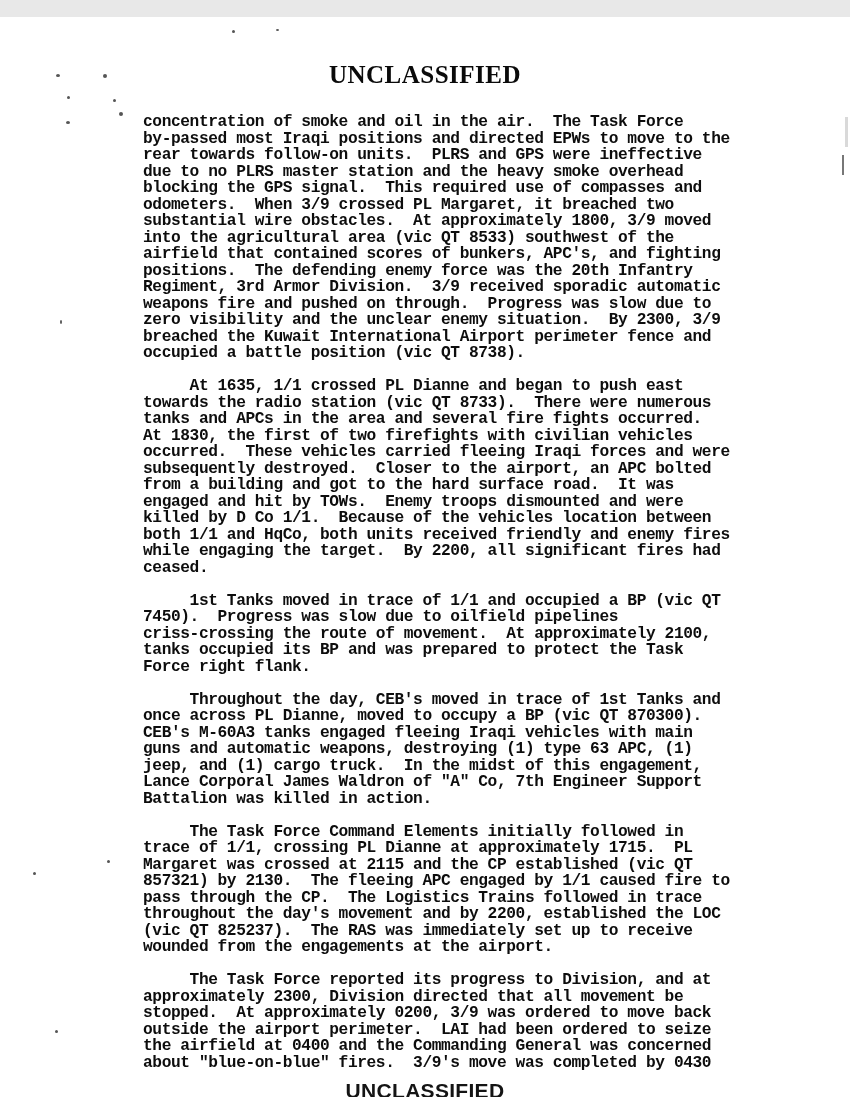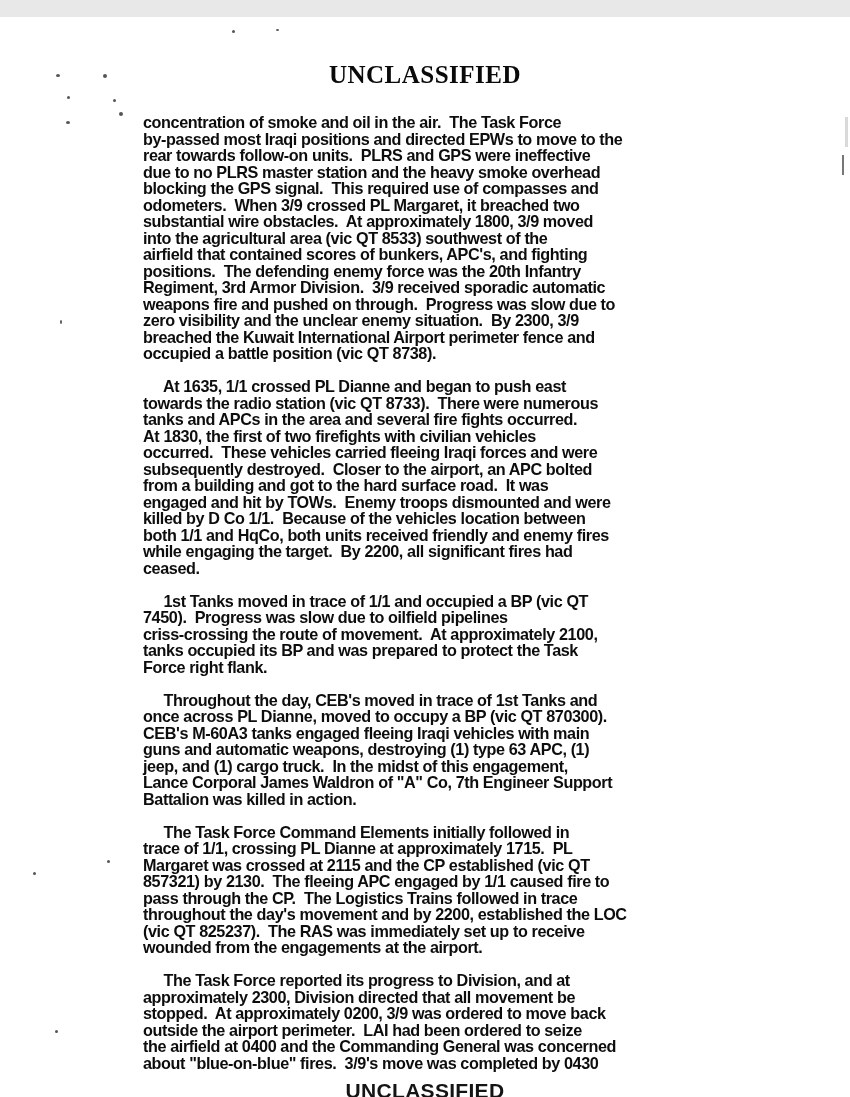--- a/index.html
+++ b/index.html
@@ -26,21 +26,21 @@
     font-weight: 700;
     font-size: 25px;
     letter-spacing: 0.5px;
     color: #0a0a0a;
   }
   .body-text {
     position: absolute;
     left: 143px;
     top: 97px;
     width: 640px;
-    font-family: Liberation Sans, sans-serif;
+    font-family: Liberation Mono, monospace;
     font-weight: 700;
     font-size: 16.2px;
     line-height: 16.5px;
     color: #0d0d0d;
     letter-spacing: -0.4px;
   }
   .para {
     white-space: pre;
     margin: 0 0 16.5px 0;
   }

